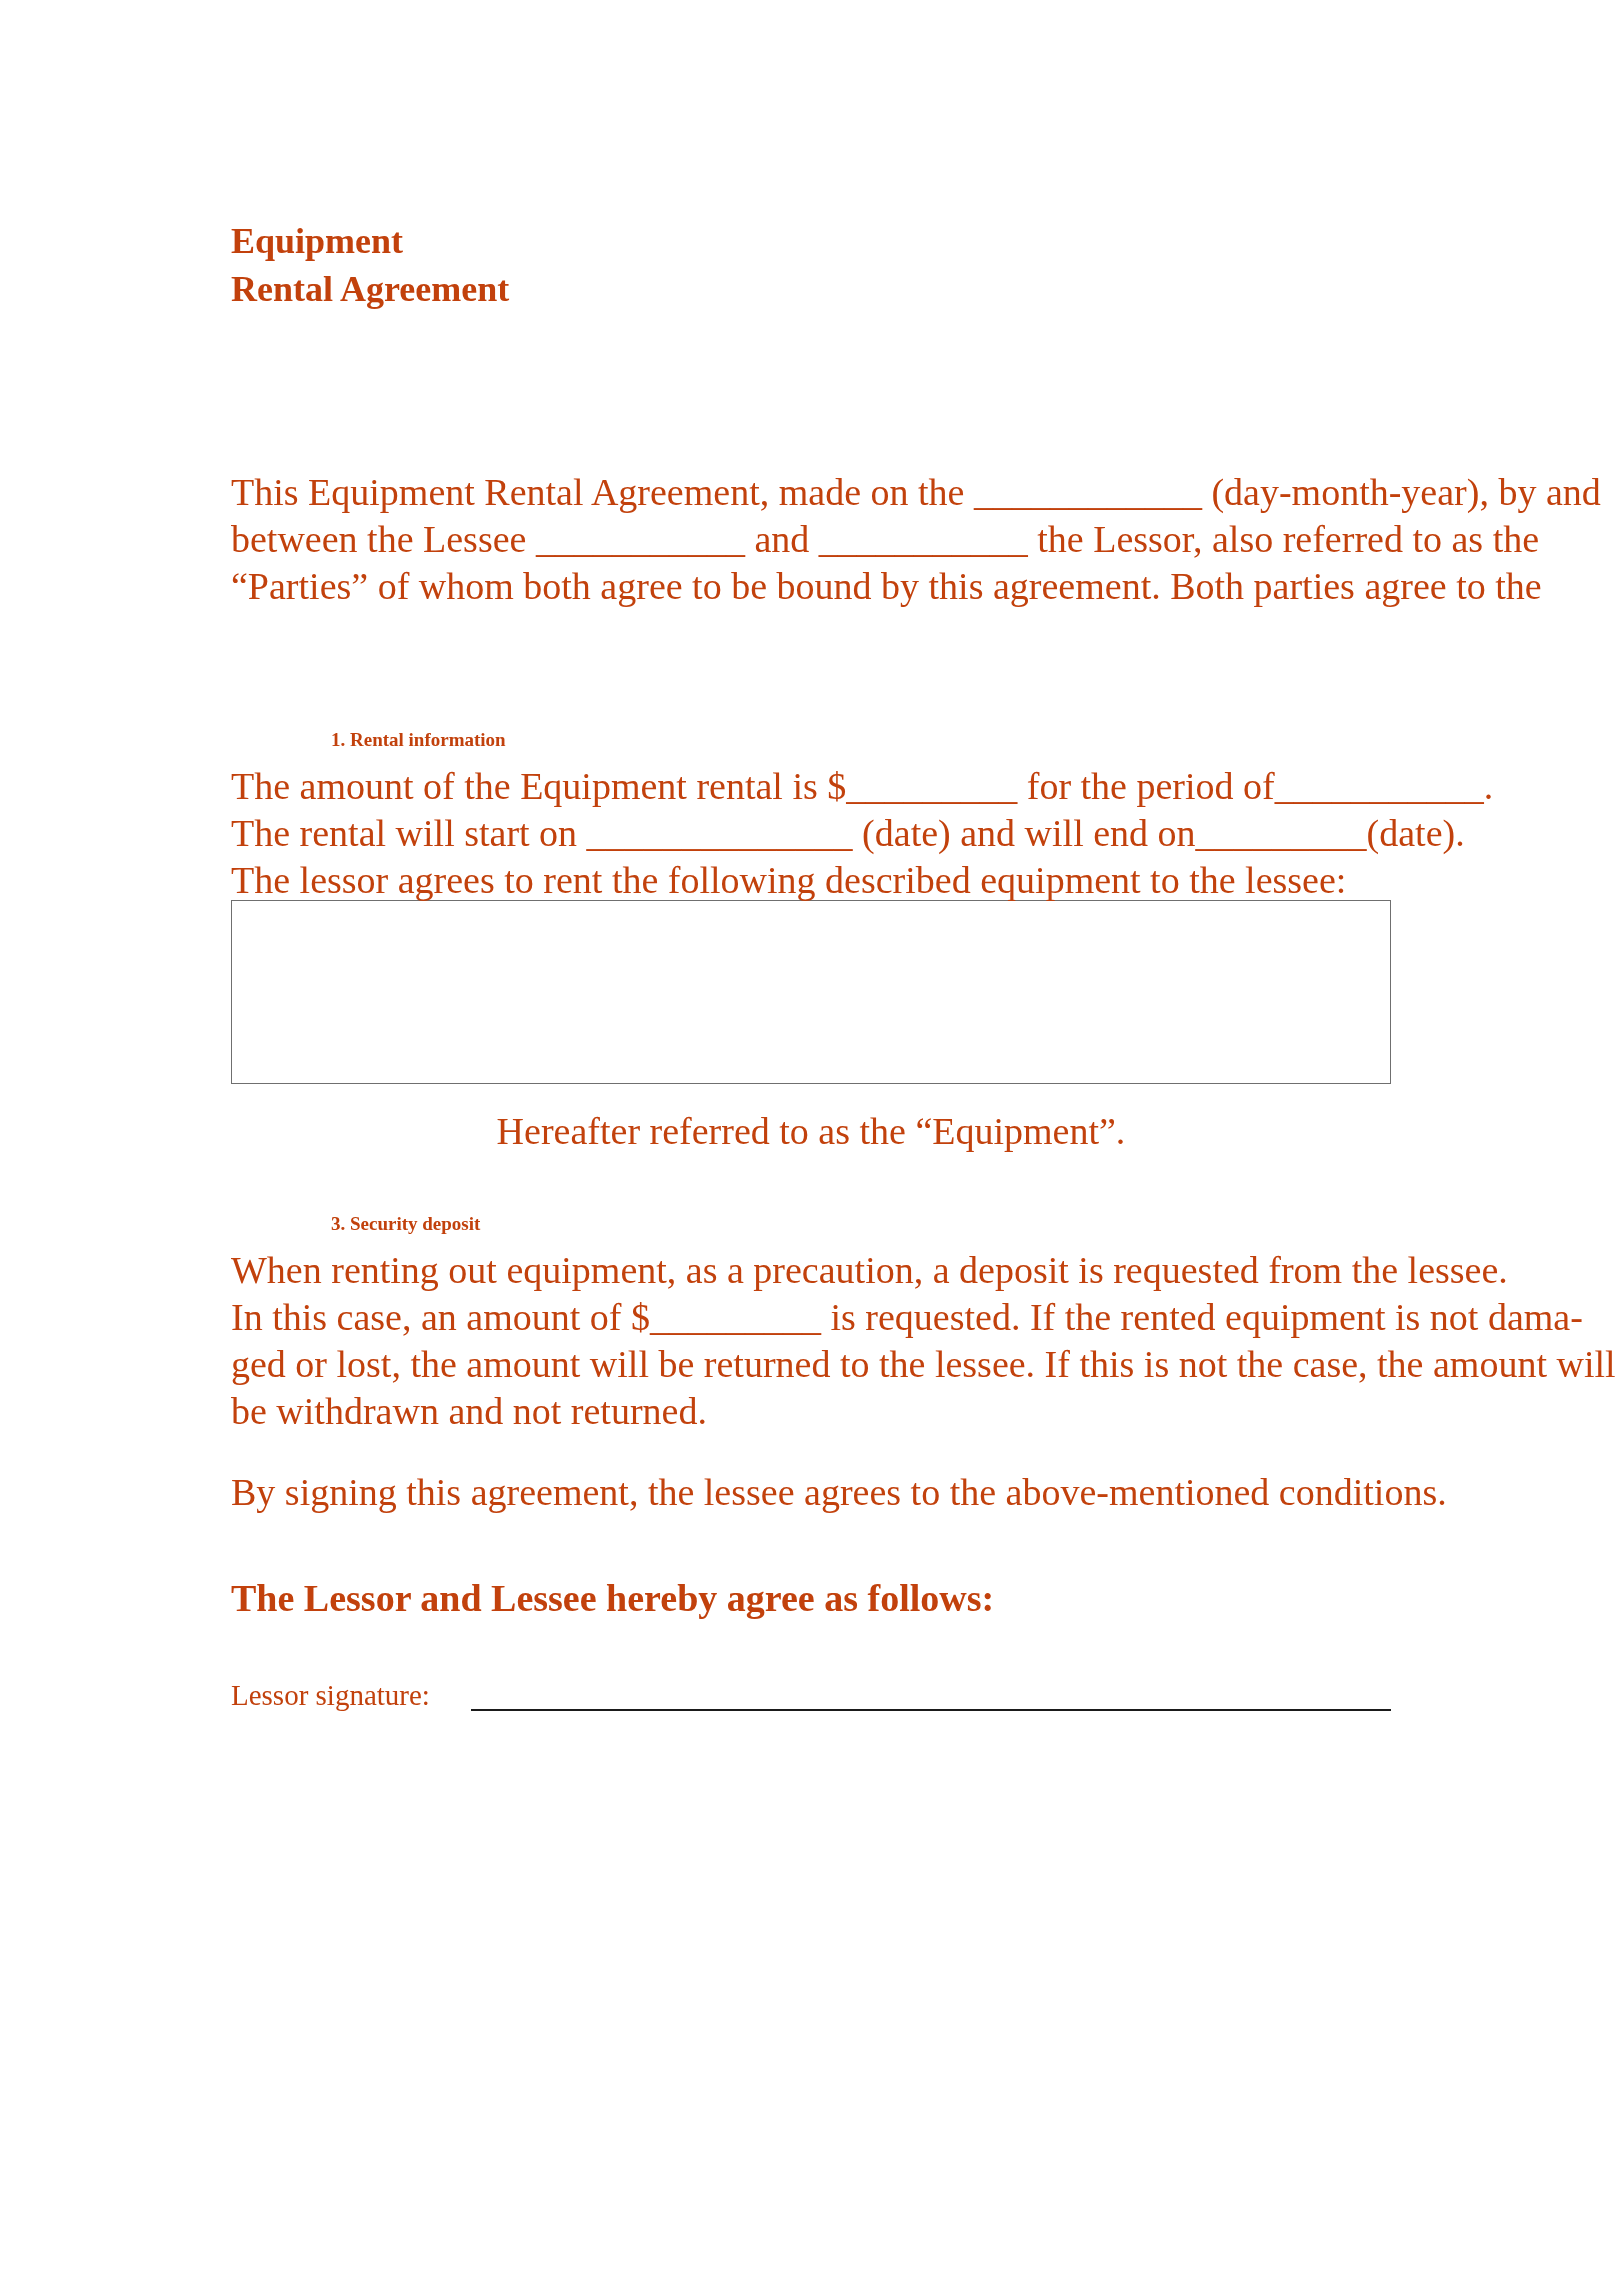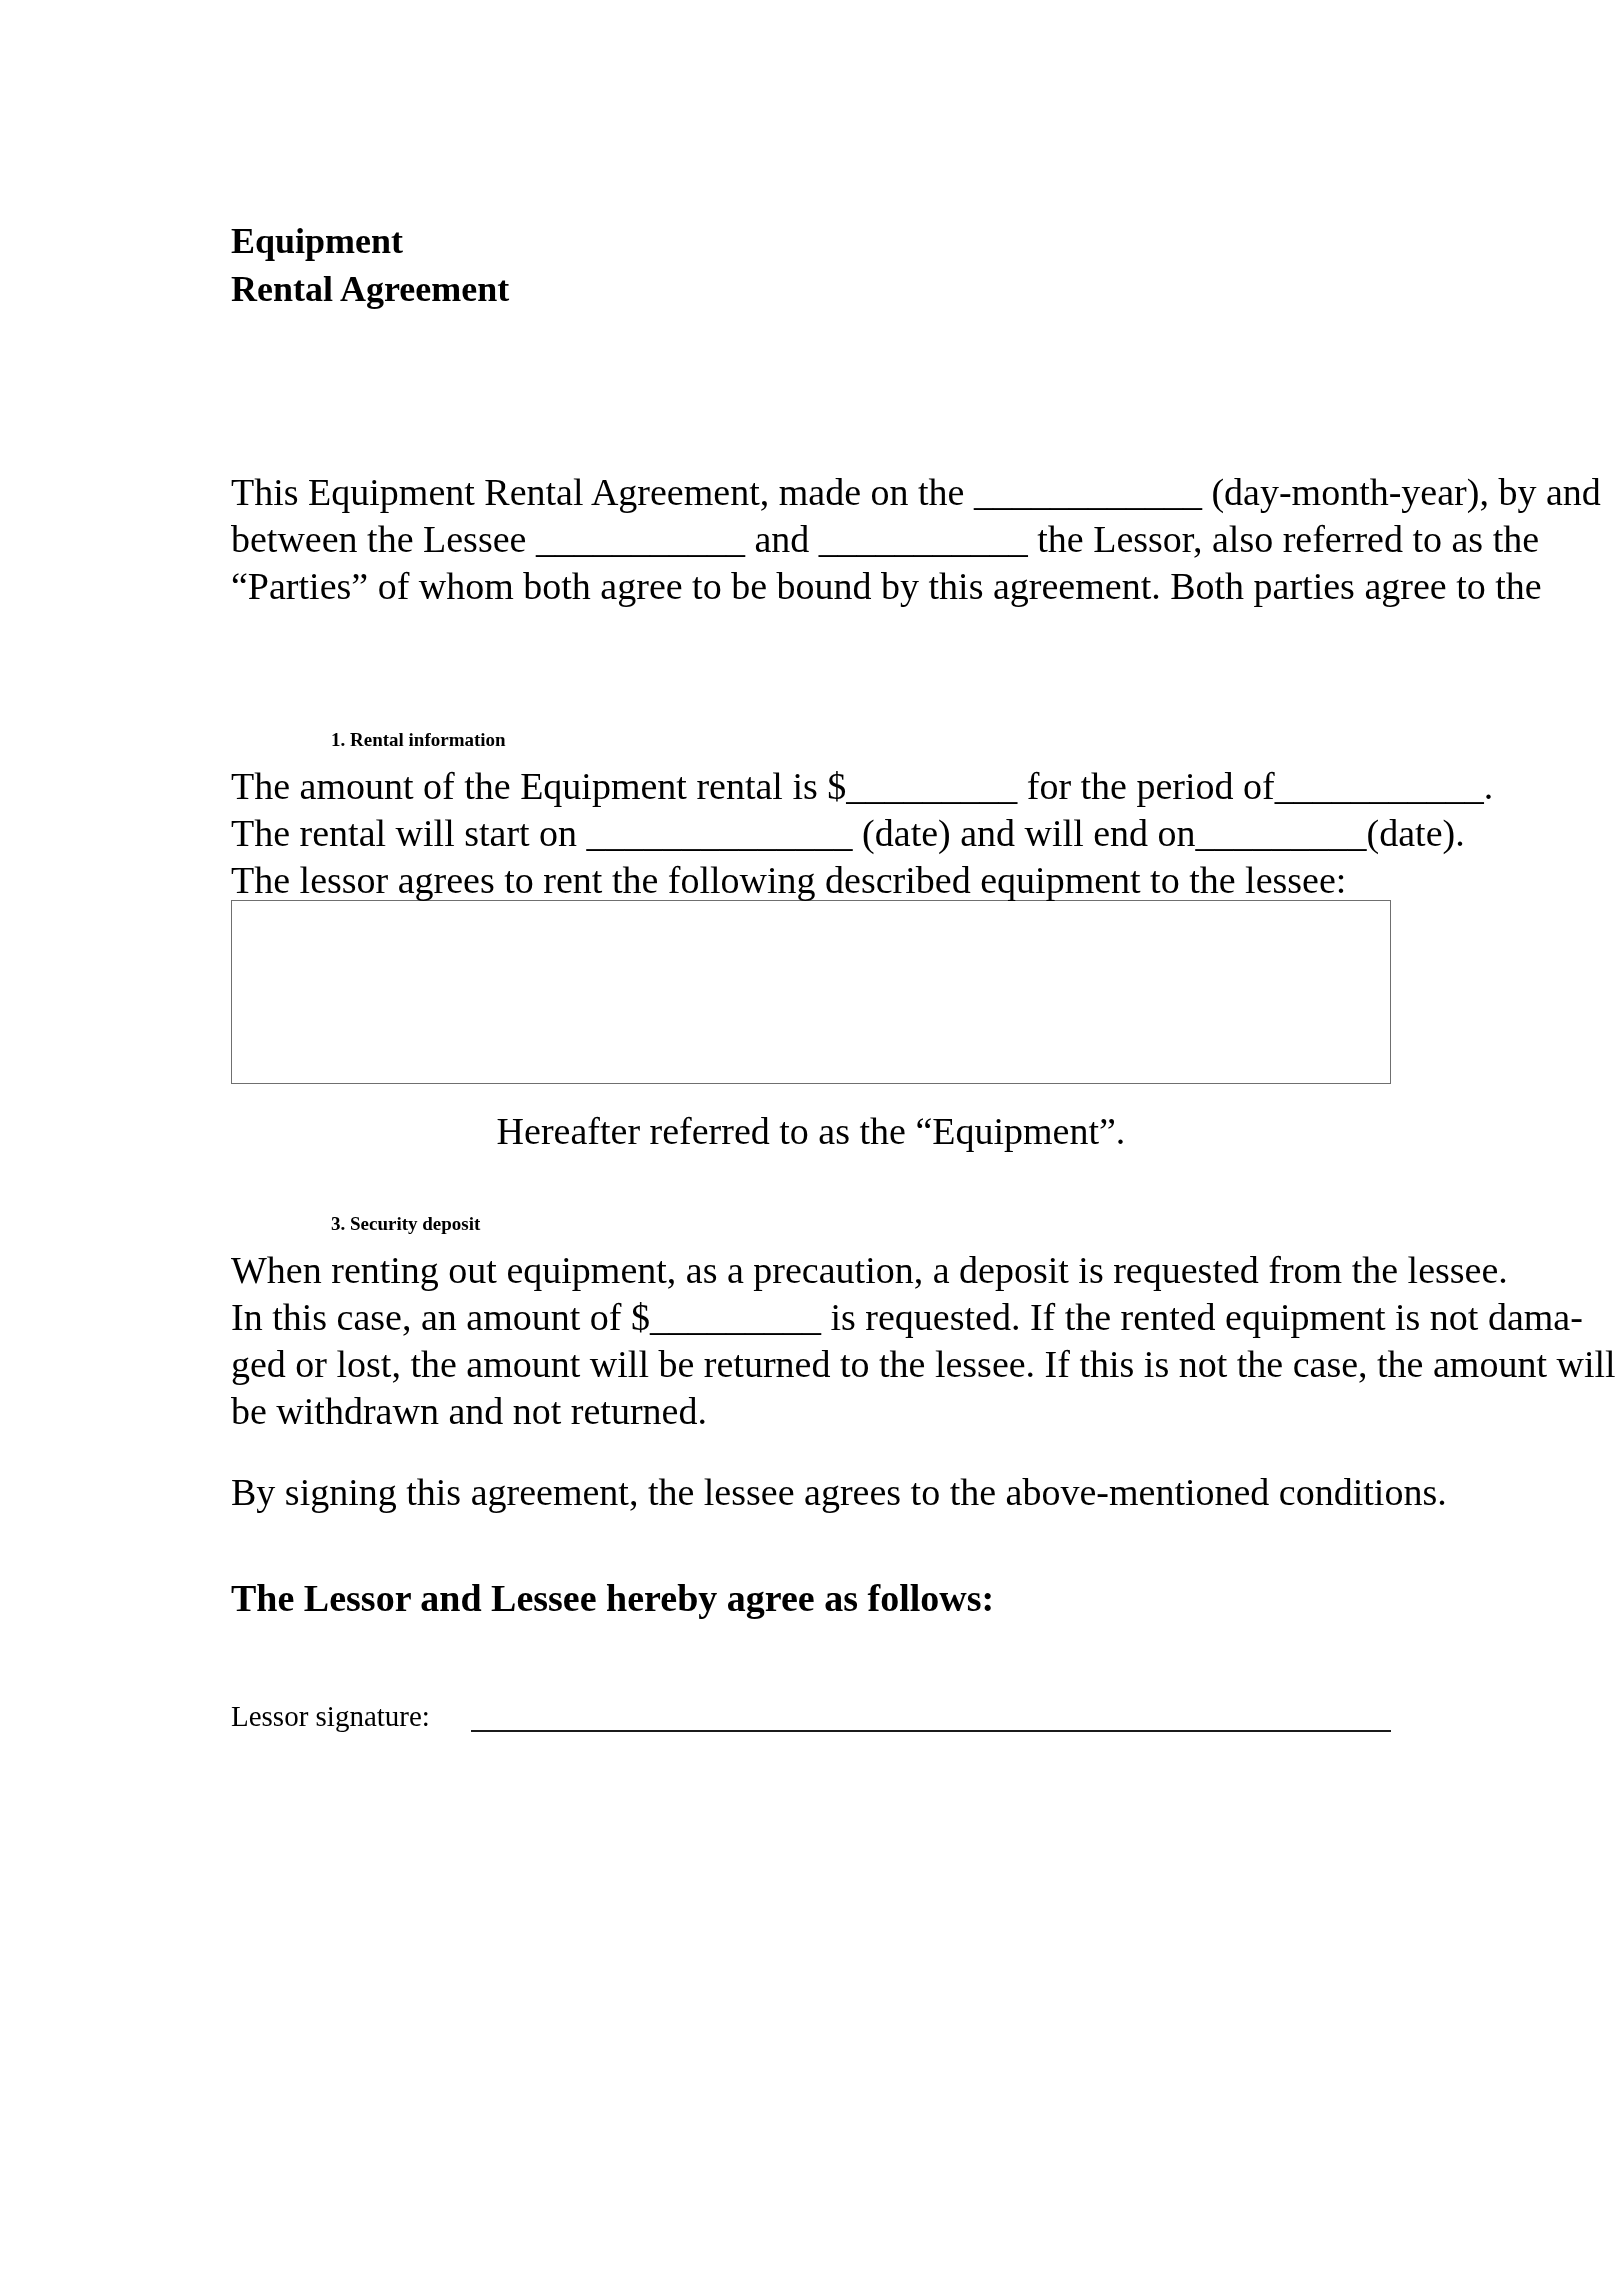--- a/index.html
+++ b/index.html
@@ -7,21 +7,21 @@
     padding: 0;
     background: #ffffff;
   }
   .page {
     position: relative;
     width: 1622px;
     height: 1742px;
     box-sizing: border-box;
     padding: 217px 231px 0 231px;
     background: #ffffff;
-    color: #000000;
+    color: #c2410c;
     font-family: "Liberation Serif", serif;
     overflow: hidden;
   }
   .title {
     margin: 0;
     font-size: 36px;
     line-height: 48px;
     font-weight: bold;
   }
   .title .tline { display: block; white-space: nowrap; }
@@ -52,21 +52,21 @@
     font-size: 29px;
     line-height: 39px;
     padding: 7.2px 12.5px;
   }
   .hereafter    { margin-top: 24px; text-align: center; }
   .s3 .line     { line-height: 47px; }
   .signing      { margin-top: 34px; }
   .agree        { margin-top: 59px; font-weight: bold; }
   .sig-row {
     display: flex;
-    margin-top: 71px;
+    margin-top: 50px;
     height: 47px;
   }
   .sig-label {
     font-size: 29px;
     line-height: 47px;
     white-space: nowrap;
   }
   .sig-line {
     flex: 1;
     margin-left: 41px;

